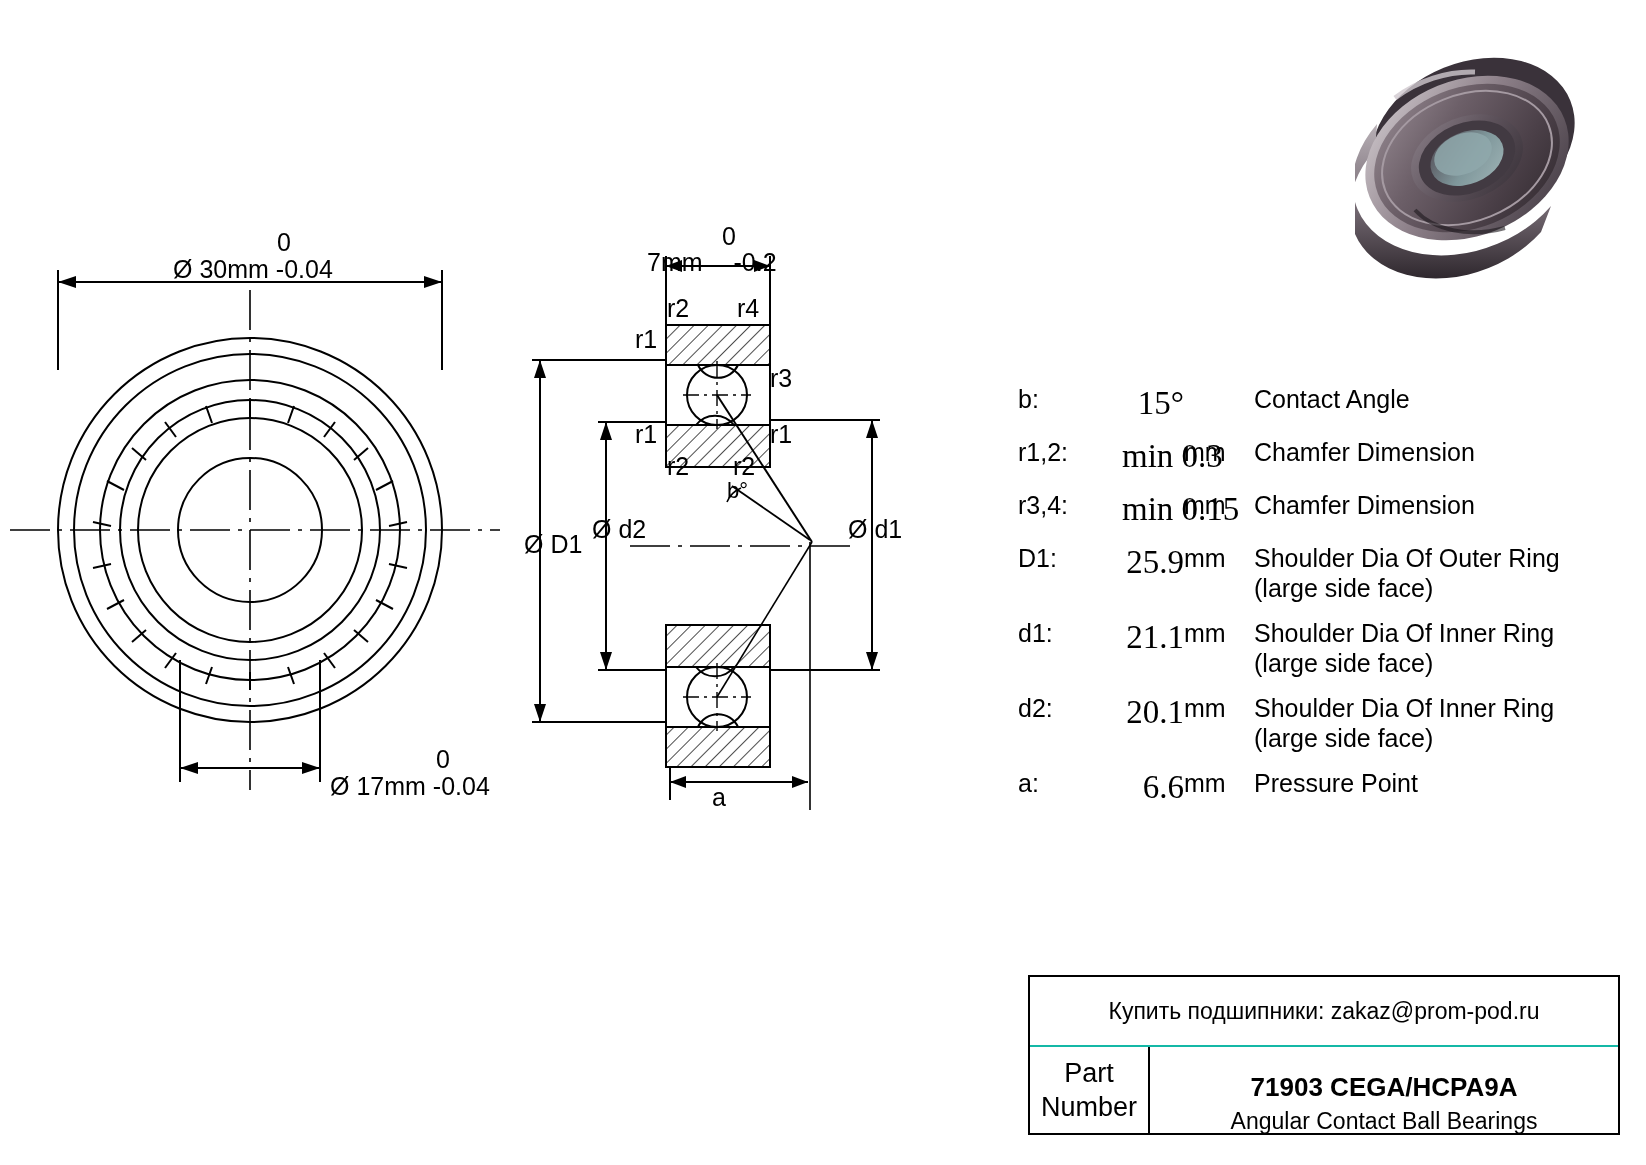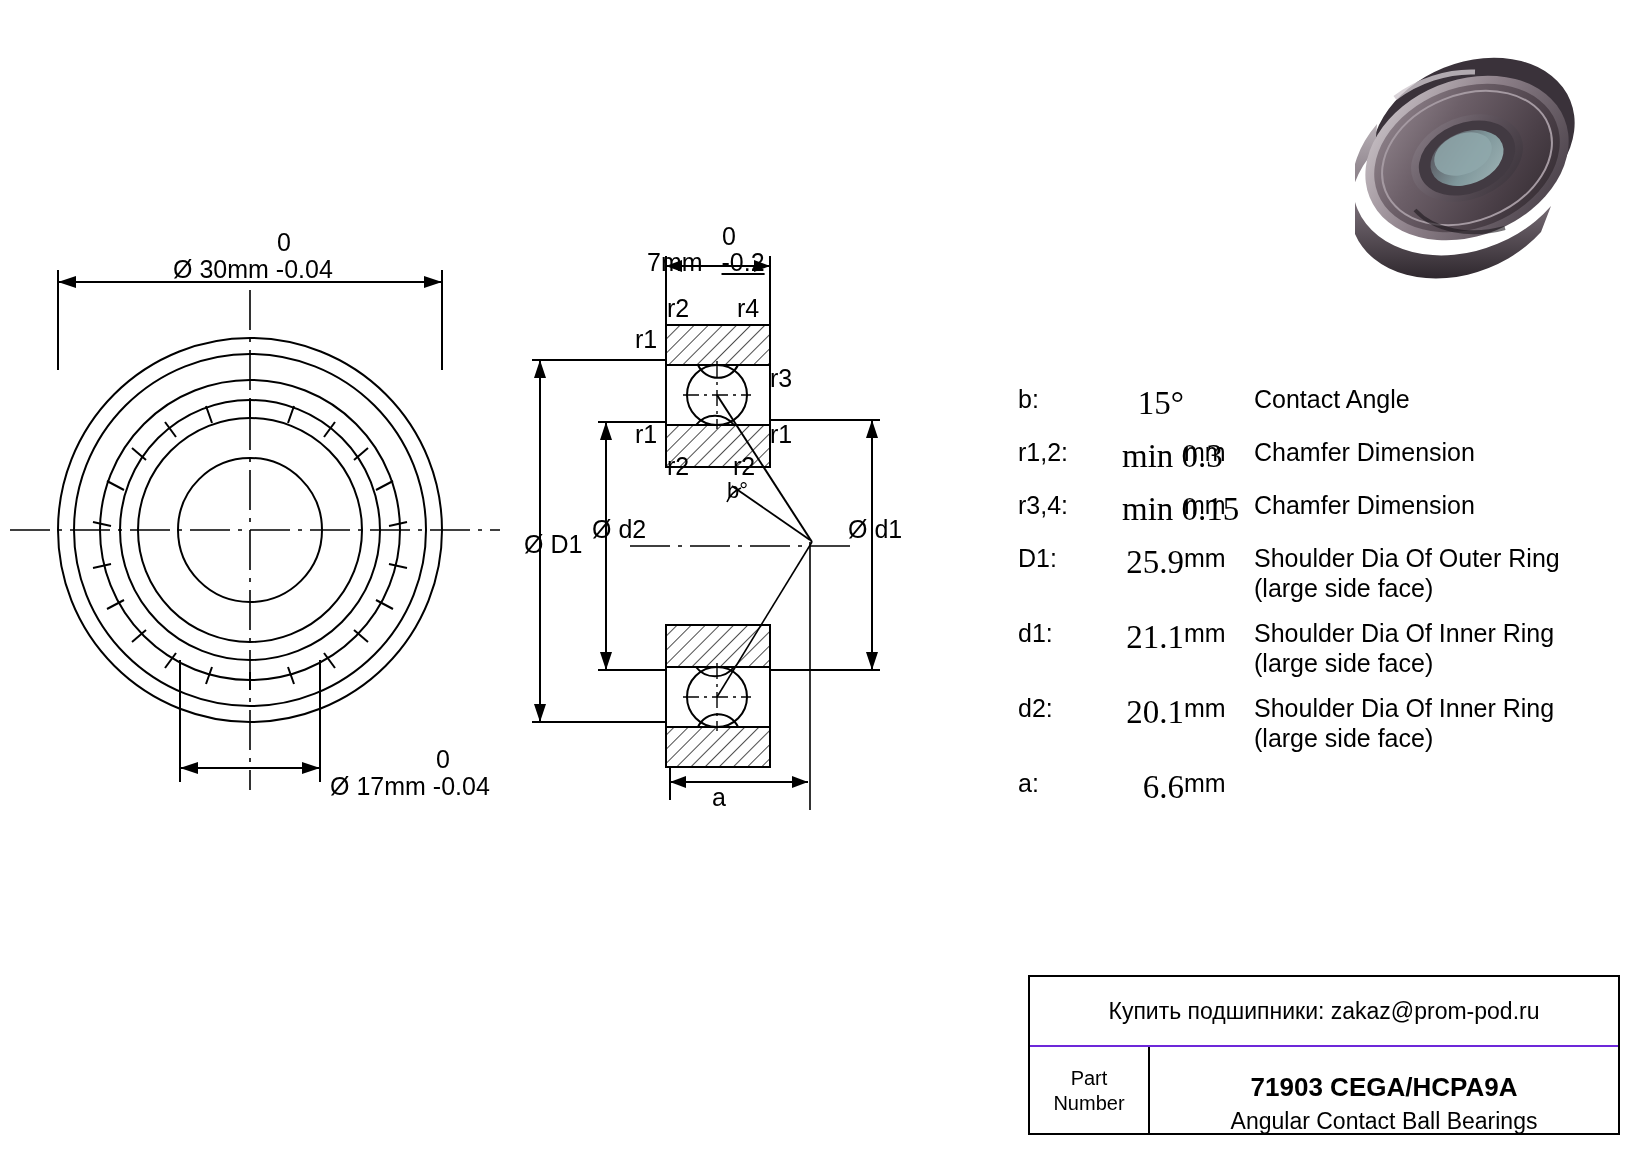--- a/index.html
+++ b/index.html
@@ -22,23 +22,23 @@
   #spec-table { left:1018px; top:385px; width:600px; }
   .spec-row { display:flex; align-items:flex-start; margin-bottom:16px; }
   .spec-key { width:104px; font-size:25px; white-space:nowrap; }
   .spec-val { width:62px; font-size:33px; text-align:right; white-space:nowrap;font-family:Liberation Serif, serif; }
   .spec-unit { width:70px; font-size:25px; white-space:nowrap; }
   .spec-desc { font-size:25px; line-height:1.18; }
   .spec-desc .second { display:block; }
 
   
   #title-block { left:1028px; top:975px; width:592px; height:160px; border:2px solid #000; box-sizing:border-box; }
-  #title-block .tb-top { height:68px; border-bottom:2px solid #6d28d9; display:flex; align-items:center; justify-content:center; }
+  #title-block .tb-top { height:68px; border-bottom:2px solid #14b8a6; display:flex; align-items:center; justify-content:center; }
   #title-block .tb-bottom { height:88px; display:flex; }
-  #title-block .tb-label { width:118px; border-right:2px solid #000; display:flex; flex-direction:column; align-items:center; justify-content:center; font-size:20px; line-height:1.25; }
+  #title-block .tb-label { width:118px; border-right:2px solid #000; display:flex; flex-direction:column; align-items:center; justify-content:center; font-size:27px; line-height:1.25; }
   #title-block .tb-content { flex:1; display:flex; flex-direction:column; align-items:center; justify-content:center; }
   .tb-email { font-size:23px; }
   .tb-part { font-size:26px; font-weight:600; margin-bottom:5px;margin-top:24px; }
   .tb-type { font-size:23px; }
 
   
   #bearing-3d { left:1355px; top:20px; width:230px; height:270px; }
 </style>
 </head>
 <body>
@@ -194,21 +194,21 @@
       <line x1="150" y1="552" x2="288" y2="552"></line>
       <polygon points="150,552 166,546 166,558" fill="#000" stroke="none"></polygon>
       <polygon points="288,552 272,546 272,558" fill="#000" stroke="none"></polygon>
       <line x1="150" y1="537" x2="150" y2="570"></line>
     </g>
   </svg>
 
   <div class="abs lbl" style="left:722px; top:222px;">0</div>
   <div class="abs lbl" style="left:647px; top:248px;">
     <span>7mm</span>
-    <span style="margin-left:12px;text-decoration:underline;">-0.2</span>
+    <span style="margin-left:24px;">-0.2</span>
   </div>
 
   <div class="abs lbl" style="left:667px; top:294px;">r2</div>
   <div class="abs lbl" style="left:737px; top:294px;">r4</div>
   <div class="abs lbl" style="left:635px; top:325px;">r1</div>
   <div class="abs lbl" style="left:770px; top:325px;margin-top:39px;">r3</div>
   <div class="abs lbl" style="left:635px; top:420px;">r1</div>
   <div class="abs lbl" style="left:770px; top:420px;">r1</div>
   <div class="abs lbl" style="left:667px; top:452px;">r2</div>
   <div class="abs lbl" style="left:733px; top:452px;">r2</div>
@@ -326,20 +326,21 @@
         <span>Shoulder Dia Of Inner Ring</span>
         <span class="second">(large side face)</span>
       </div>
     </div>
 
     <div class="spec-row">
       <div class="spec-key">a:</div>
       <div class="spec-val">6.6</div>
       <div class="spec-unit">mm</div>
       <div class="spec-desc">
+        <span class="second">Pressure Point</span>
       </div>
     </div>
 
   </div>
 
   <div id="title-block" class="abs">
     <div class="tb-top">
       <span class="tb-email">Купить подшипники: zakaz@prom-pod.ru</span>
     </div>
     <div class="tb-bottom">

